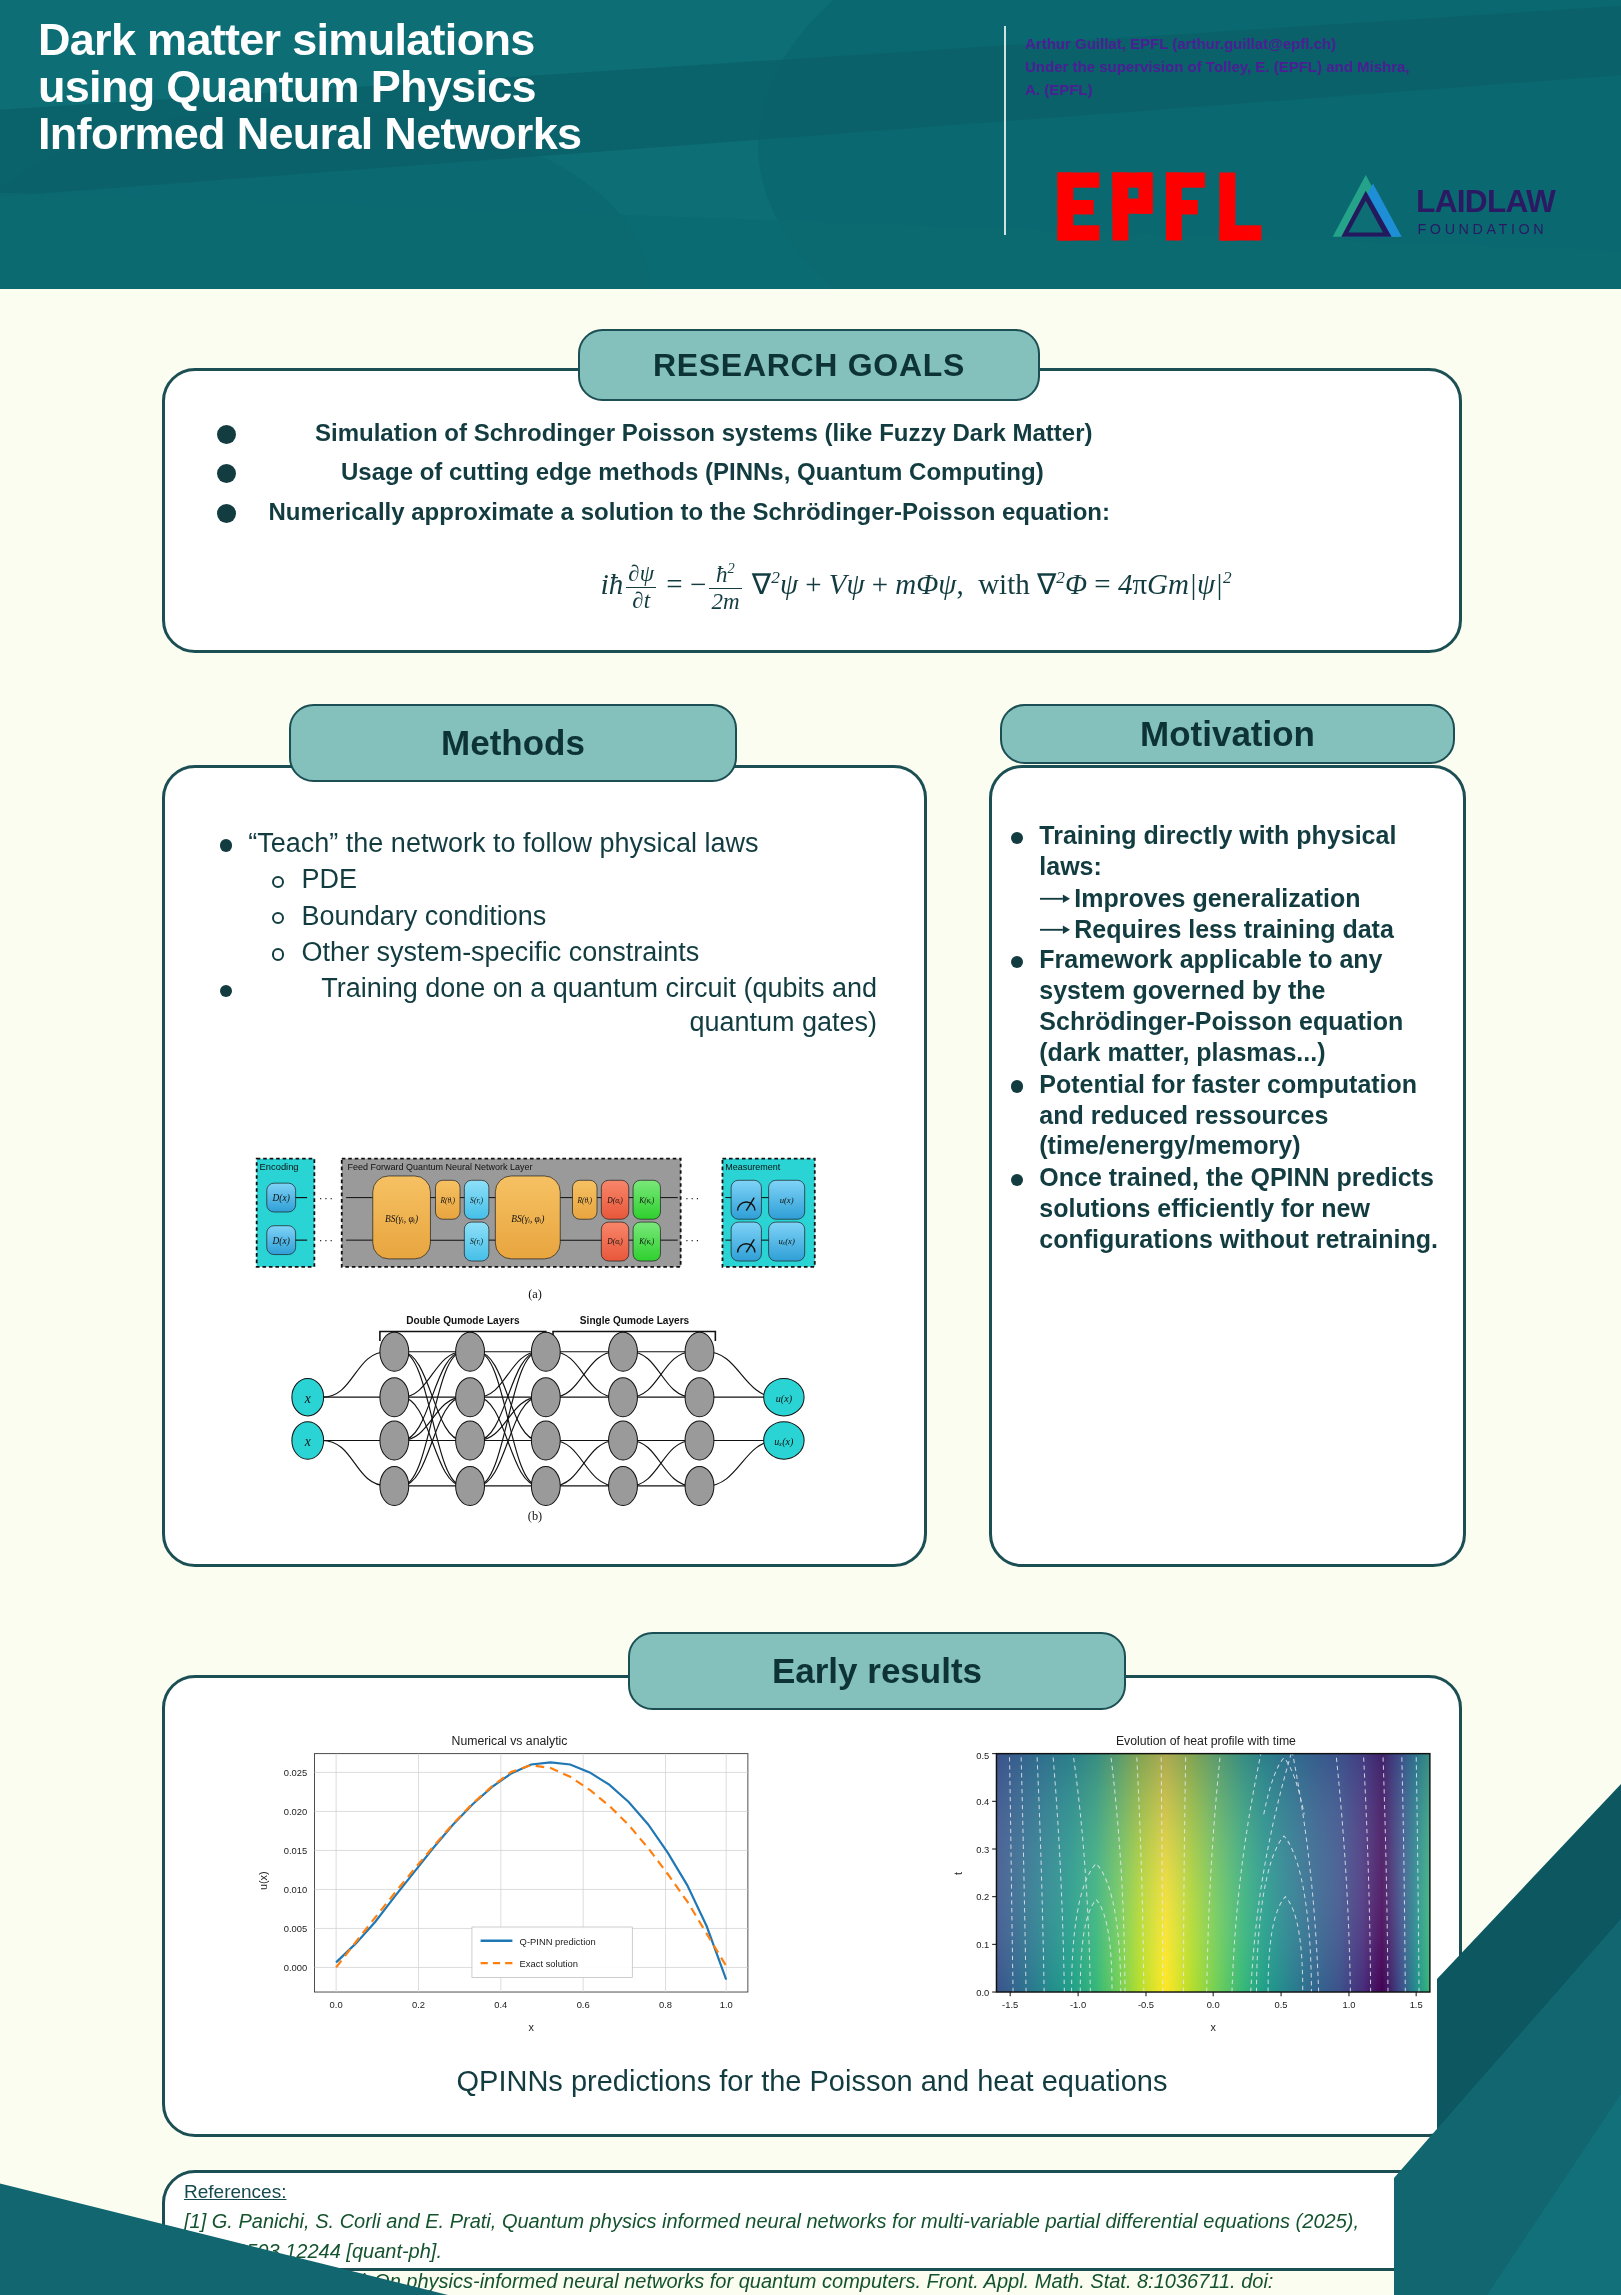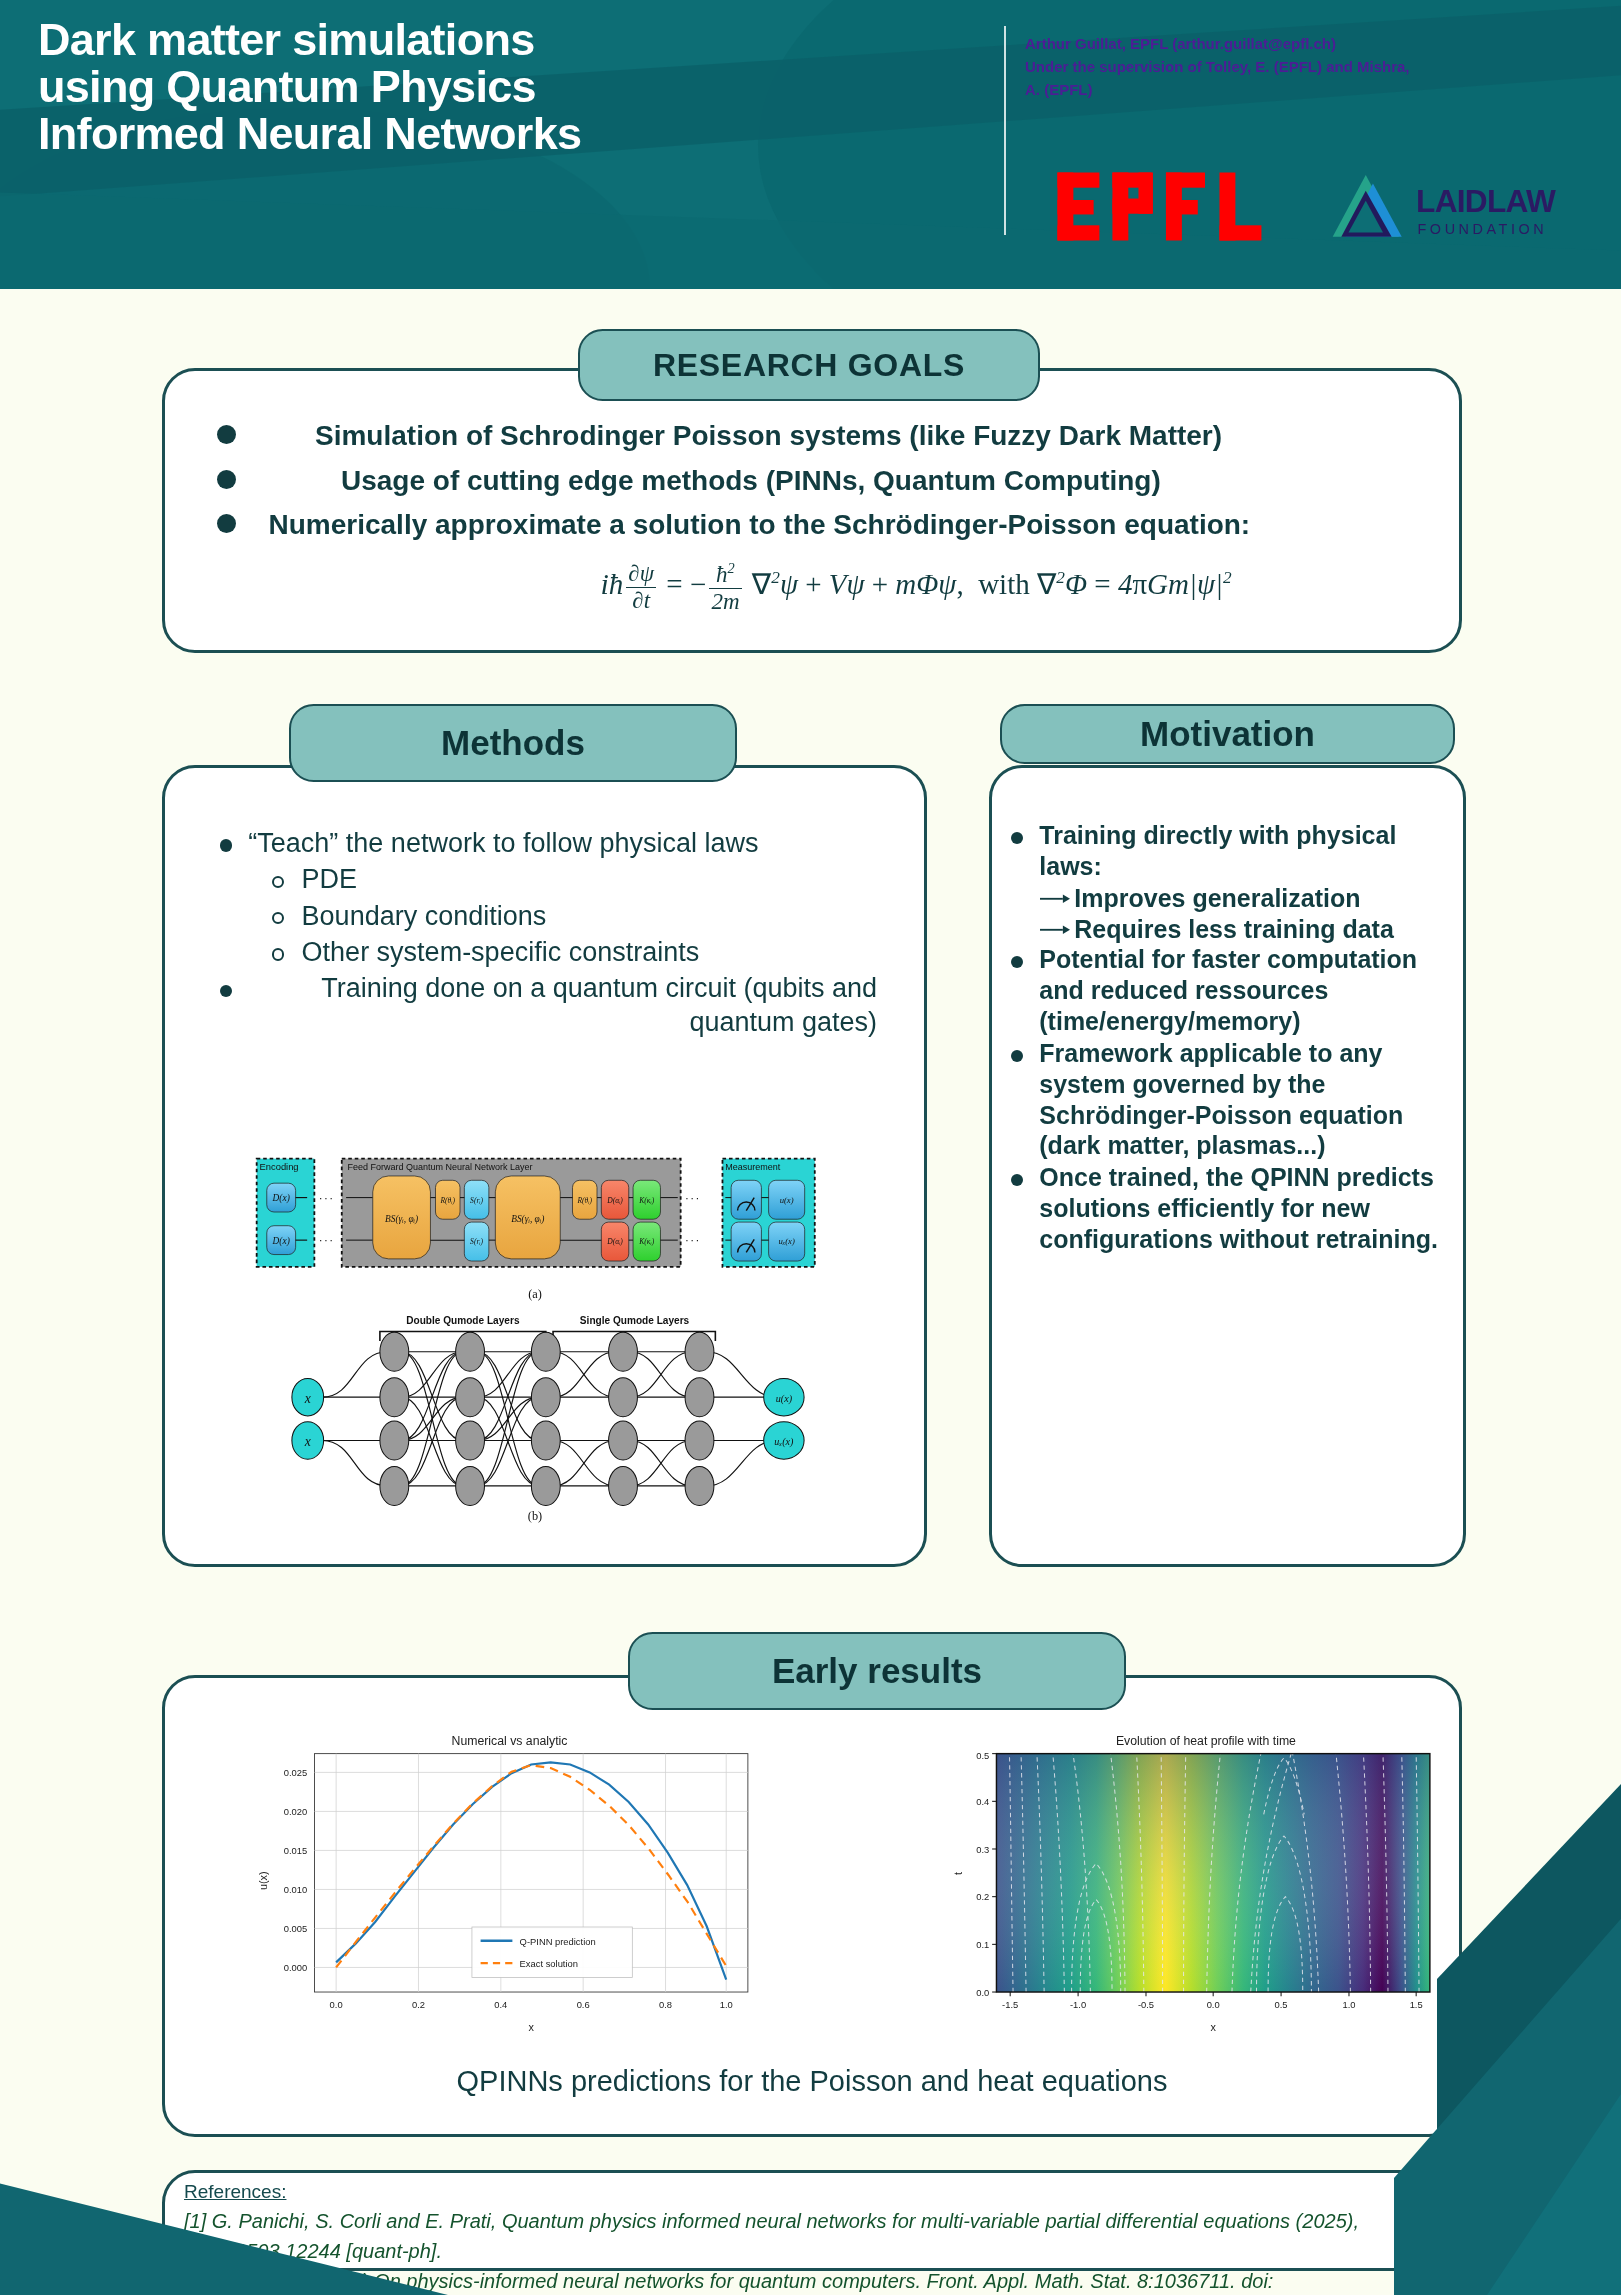--- a/index.html
+++ b/index.html
@@ -52,21 +52,21 @@
     color:#0d3336;font-weight:bold;z-index:5;
   }
 
   
   #card-goals{left:162px;top:368px;width:1300px;height:285px;}
   #pill-goals{left:578px;top:329px;width:462px;height:72px;font-size:32px;letter-spacing:0.7px;}
   #goals-list{position:absolute;left:217px;top:417px;width:1199px;}
   .goal-row{display:flex;align-items:flex-start;margin-bottom:7.2px;}
   .goal-bullet{width:19px;height:19px;border-radius:50%;background:#123c40;
      flex:0 0 19px;margin-top:8px;}
-  .goal-text{font-size:28px;font-weight:bold;line-height:1.34;color:#123c40;}
+  .goal-text{font-size:24px;font-weight:bold;line-height:1.34;color:#123c40;}
   .gr1 .goal-text{margin-left:79px;}
   .gr2 .goal-text{margin-left:105px;}
   .gr3 .goal-text{margin-left:32.5px;}
   #goals-eq{position:absolute;left:162px;top:560px;width:1508px;text-align:center;
     font-family:"Liberation Serif", serif;font-size:29px;color:#123c40;font-style:italic;}
   #goals-eq .up{font-style:normal;}
 
   
   #card-methods{left:162px;top:765px;width:765px;height:802px;}
   #pill-methods{left:289px;top:704px;width:448px;height:78px;font-size:35px;}
@@ -457,25 +457,25 @@
   </div>
   <div class="mo-arrow-row">
     <svg class="mo-arrow" width="30" height="11.6" viewBox="0 0 42 16">
       <line x1="0" y1="8" x2="32" y2="8" stroke="#123c40" stroke-width="2.6"></line>
       <polygon points="32,2 42,8 32,14" fill="#123c40"></polygon>
     </svg>
     <div class="mo-arrow-text">Requires less training data</div>
   </div>
   <div class="mo-item">
     <div class="mo-bullet"></div>
-    <div class="mo-text">Potential for faster computation and reduced ressources (time/energy/memory)</div>
+    <div class="mo-text">Framework applicable to any system governed by the Schrödinger-Poisson equation (dark matter, plasmas...)</div>
   </div>
   <div class="mo-item">
     <div class="mo-bullet"></div>
-    <div class="mo-text">Framework applicable to any system governed by the Schrödinger-Poisson equation (dark matter, plasmas...)</div>
+    <div class="mo-text">Potential for faster computation and reduced ressources (time/energy/memory)</div>
   </div>
   <div class="mo-item">
     <div class="mo-bullet"></div>
     <div class="mo-text">Once trained, the QPINN predicts solutions efficiently for new configurations without retraining.</div>
   </div>
 </div>
 
 <div class="card" id="card-results"></div>
 <div class="pill" id="pill-results">Early results</div>
 

